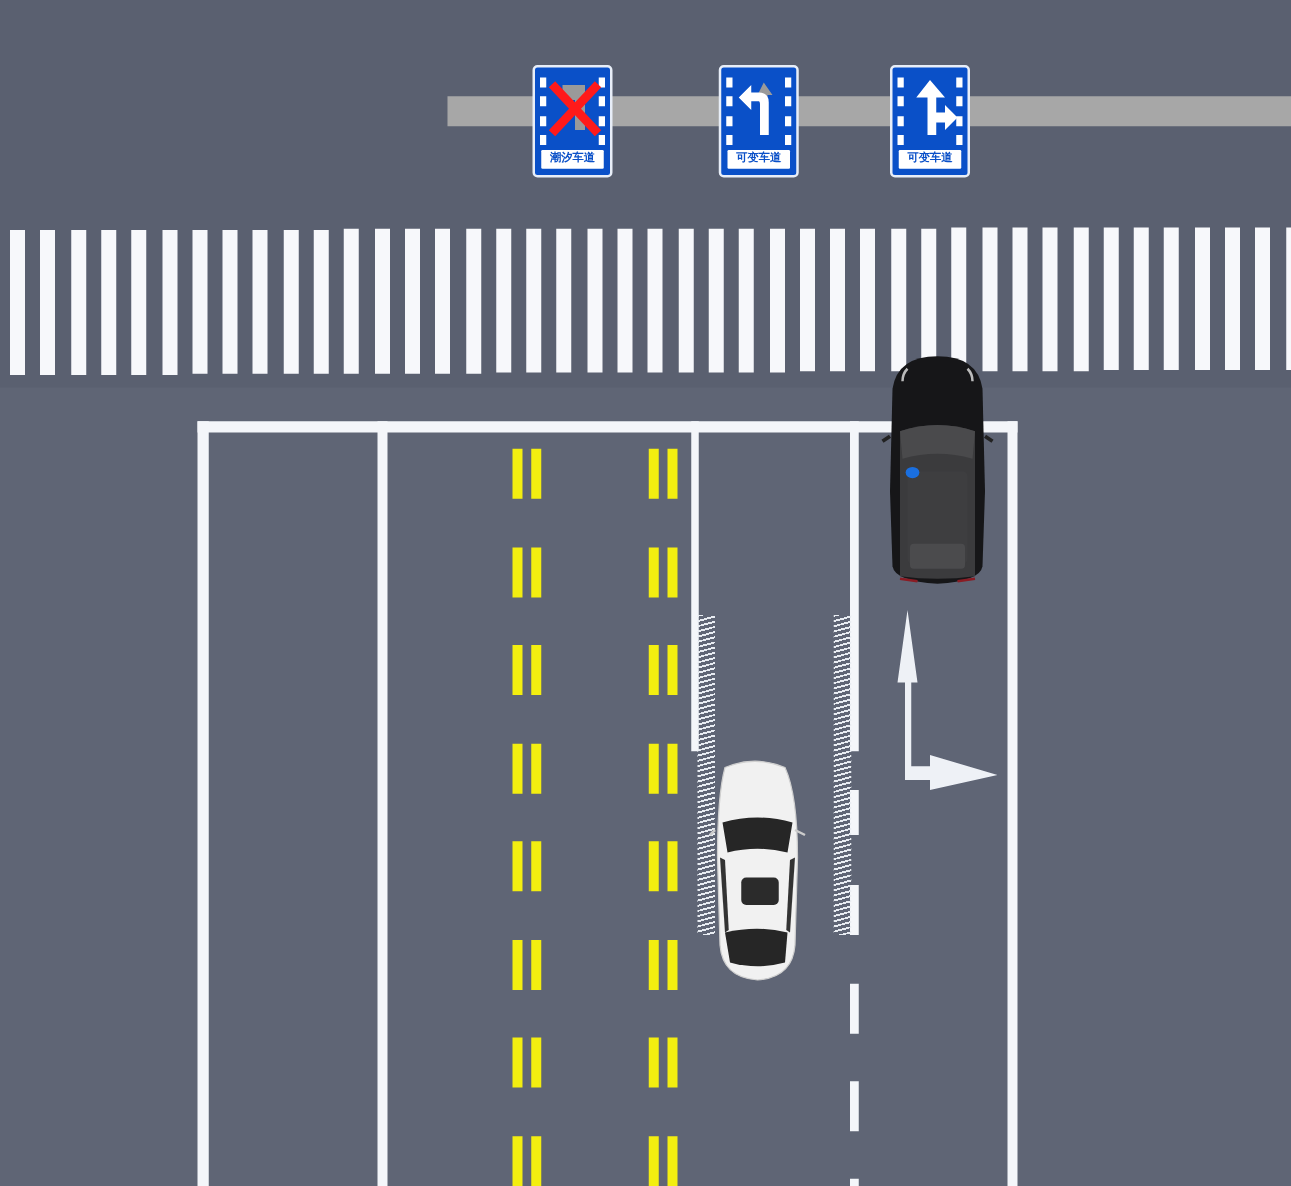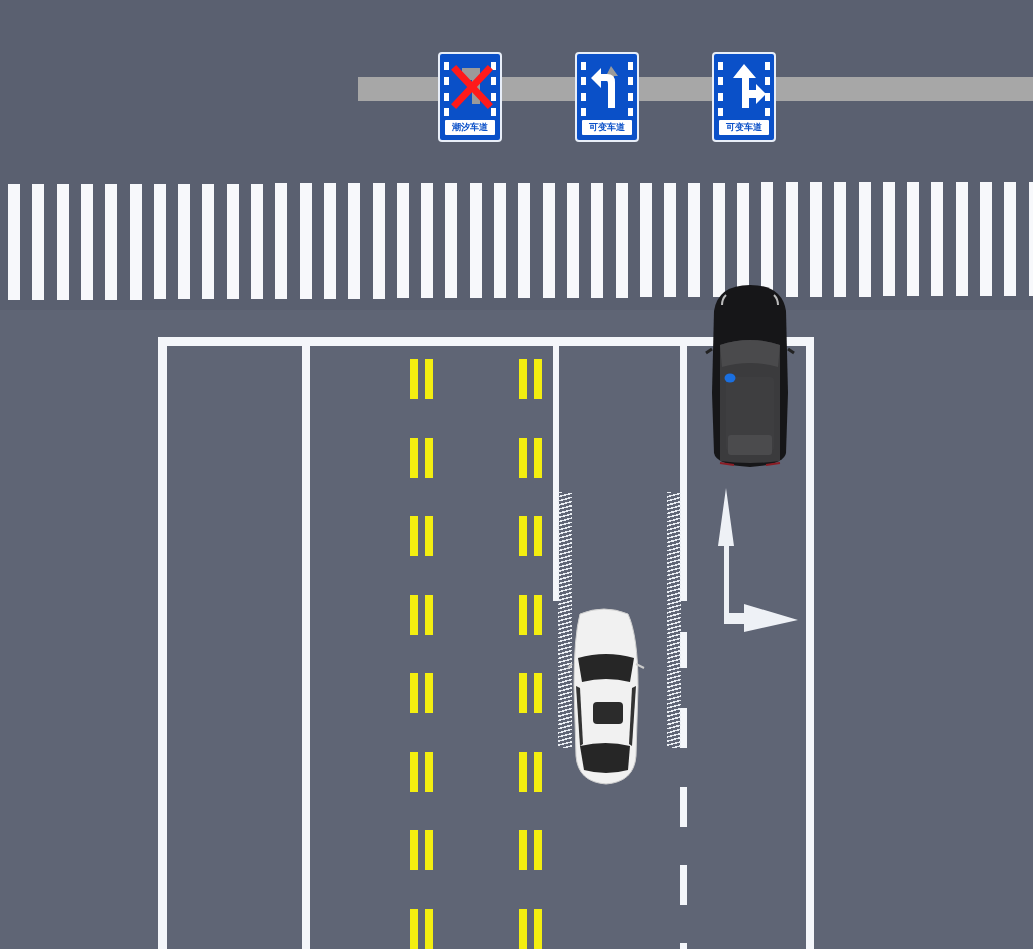--- a/index.html
+++ b/index.html
@@ -21,21 +21,21 @@
   .car { position:absolute; }
 </style>
 </head>
 <body>
 
 <div class="scene">
   <div class="road-area"></div>
 
   <div class="gantry"></div>
 
-  <div class="sign" style="left:438px;">
+  <div class="sign" style="left:426px;">
     <div class="dots l">
         <span></span>
         <span></span>
         <span></span>
         <span></span>
       </div>
     <div class="dots r">
         <span></span>
         <span></span>
         <span></span>

